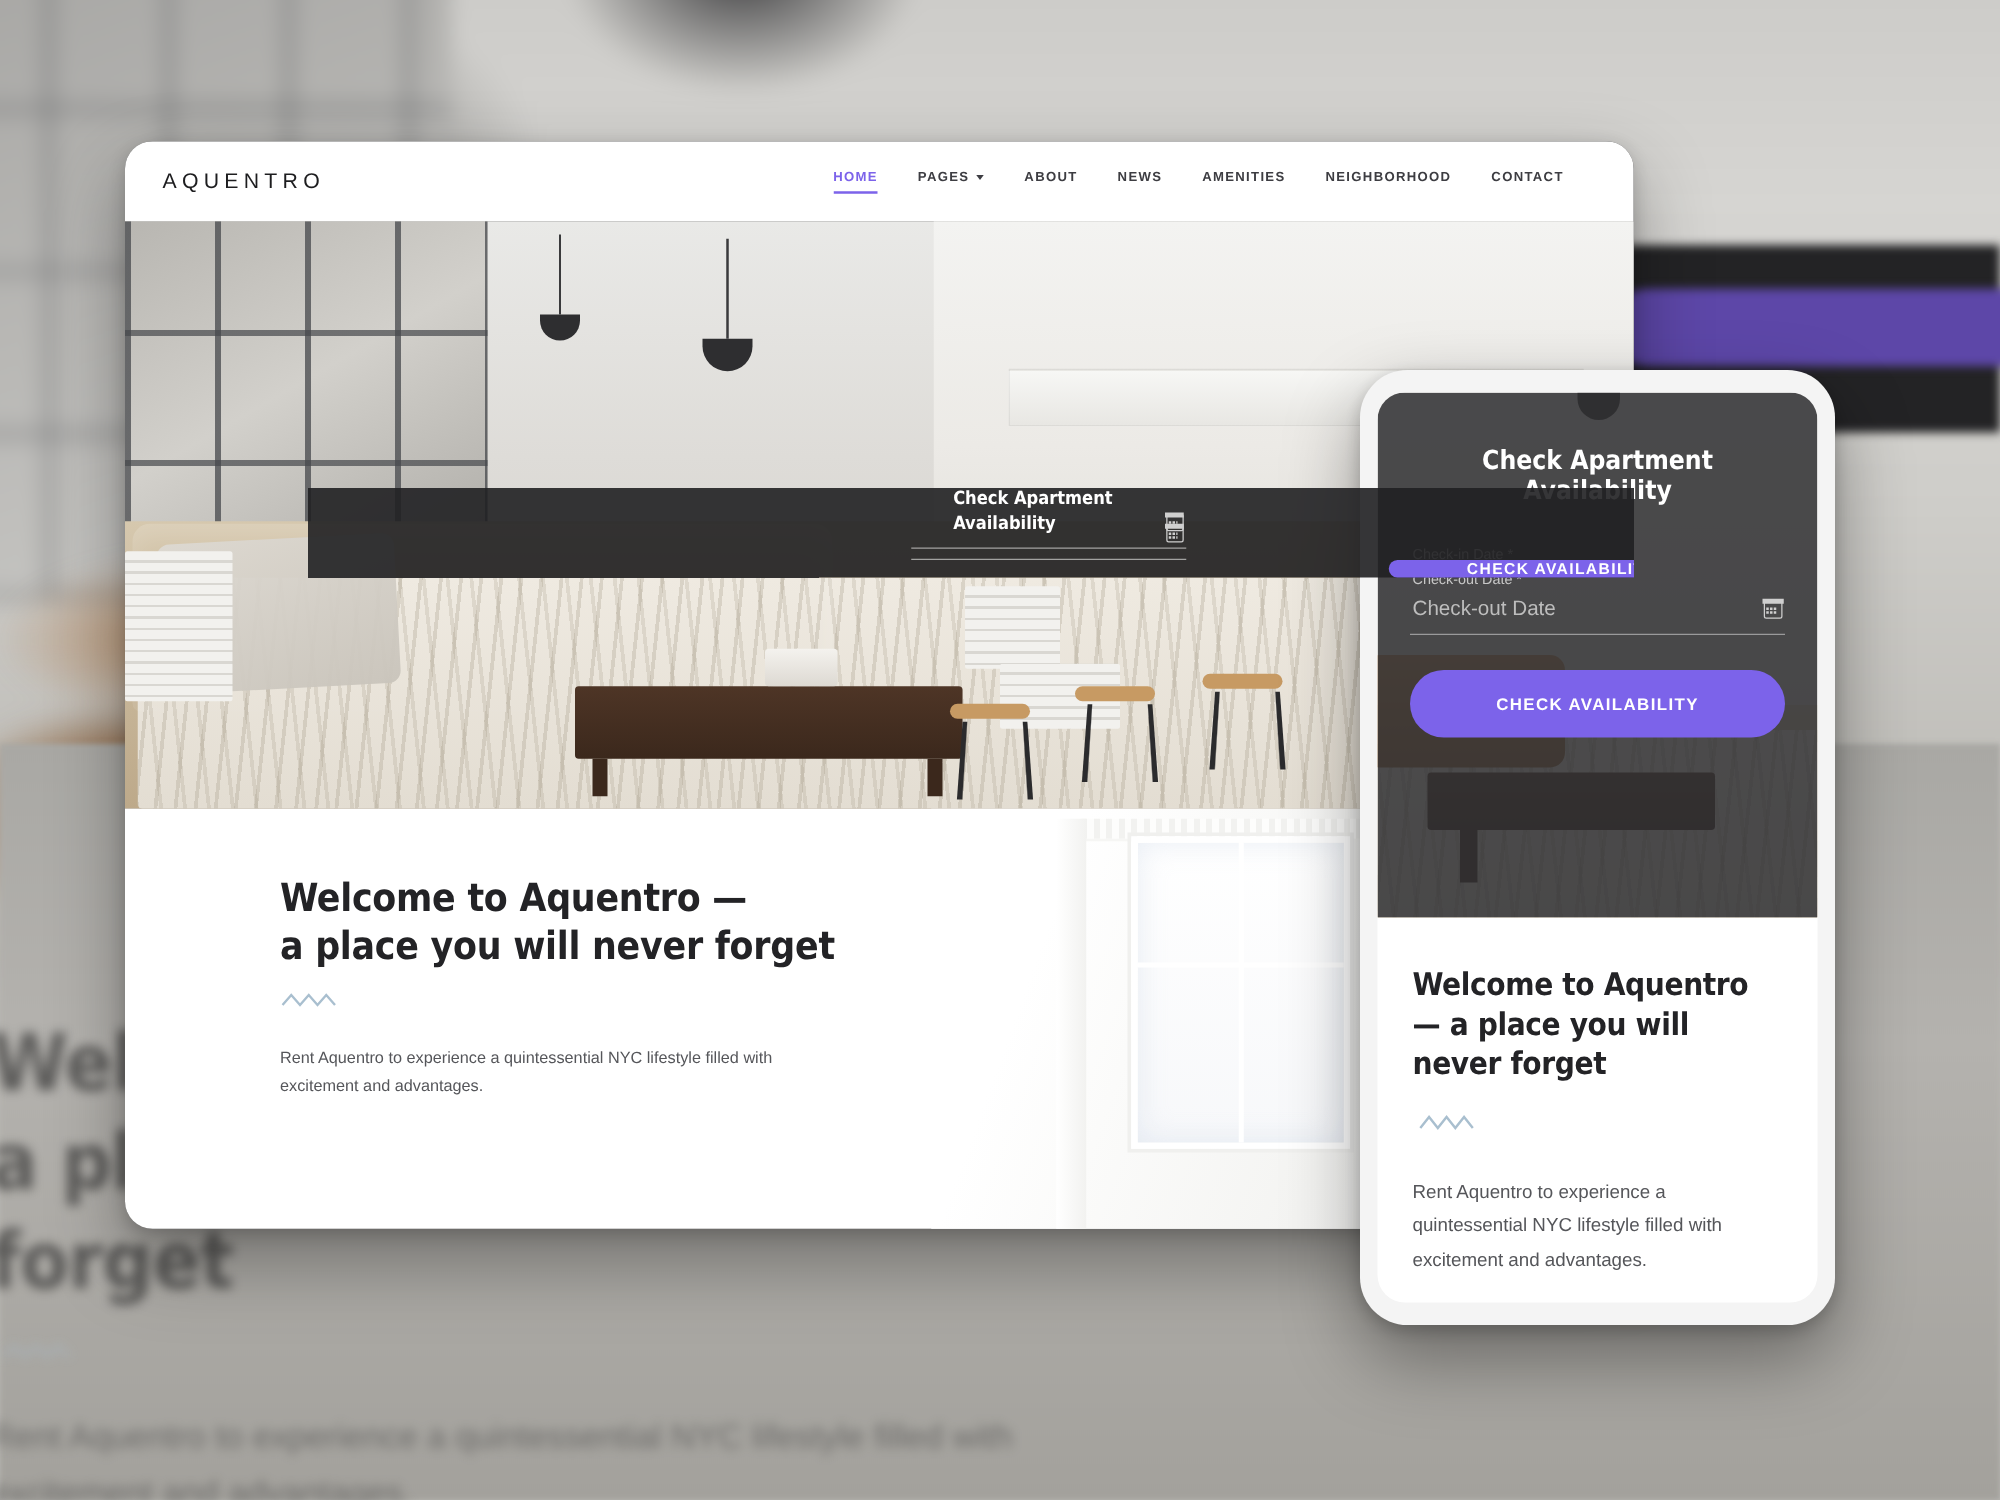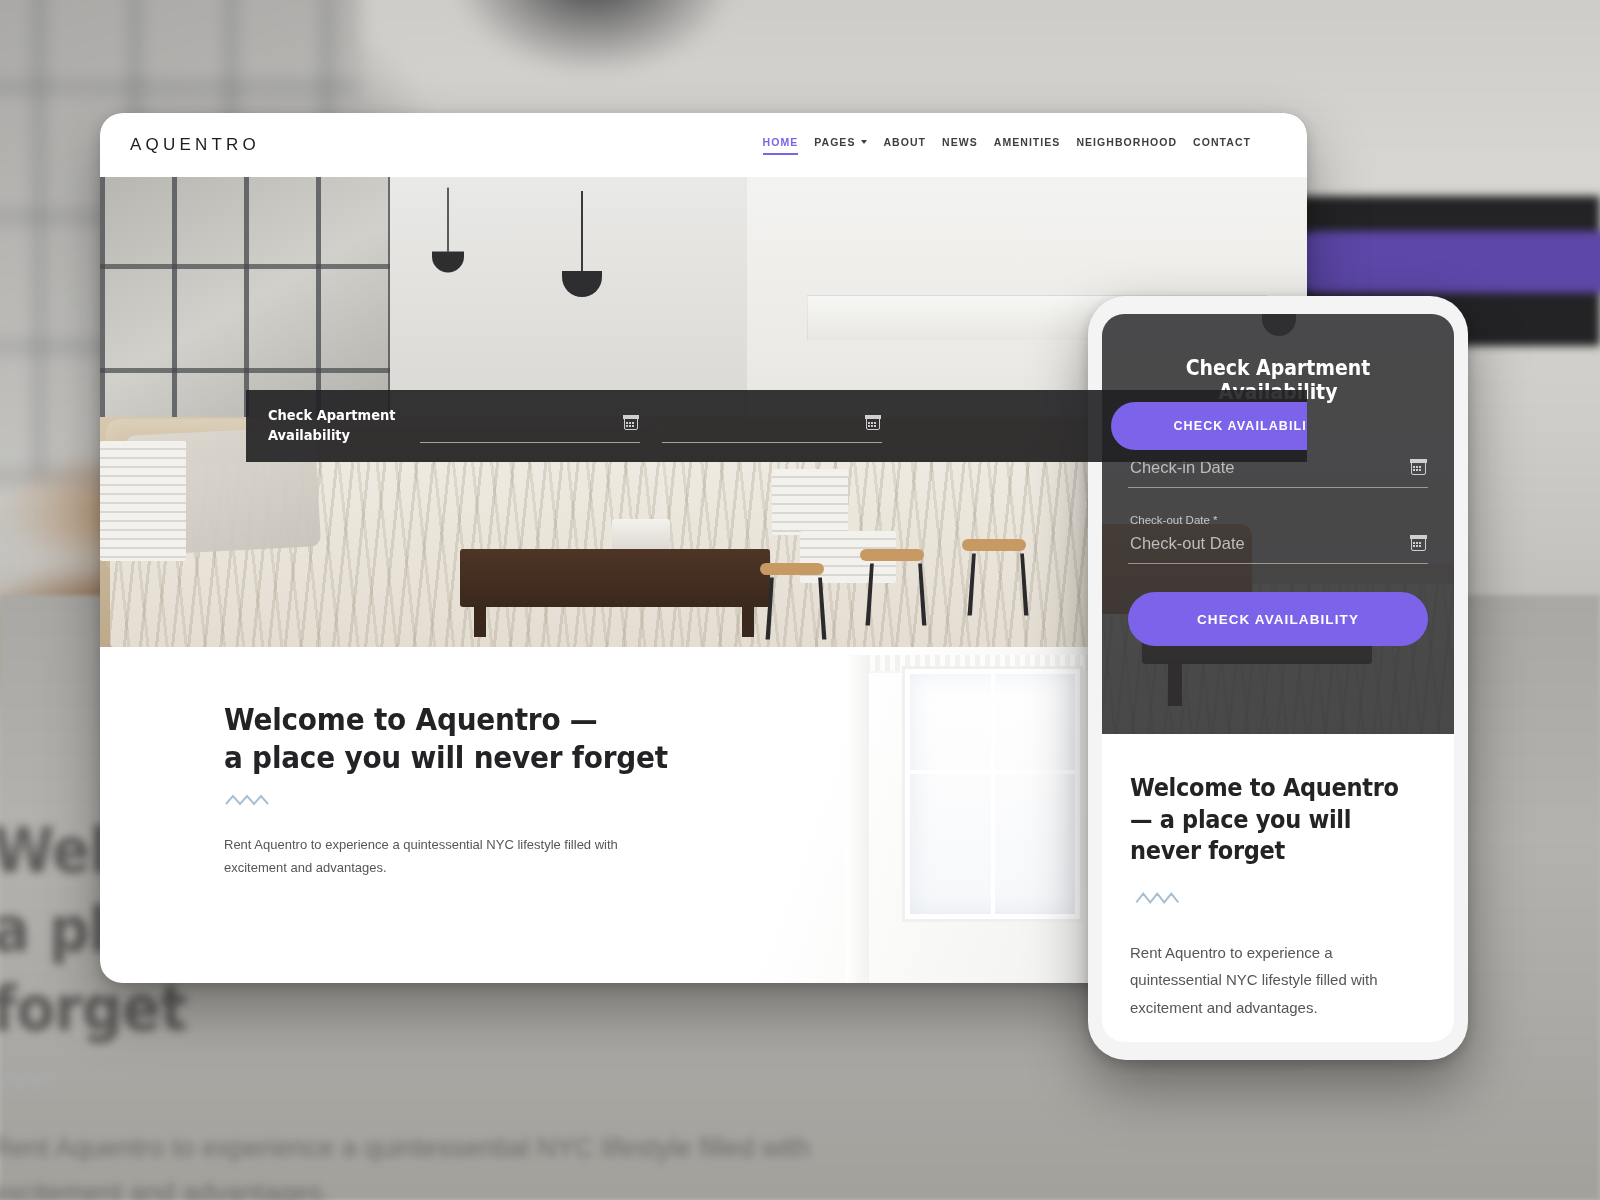--- a/index.html
+++ b/index.html
@@ -106,21 +106,21 @@
     display: flex; align-items: center;
     padding: 0 30px 0 30px;
     background: #fff;
   }
   .logo {
     font-size: 17px; letter-spacing: 4.2px; font-weight: 400; color: #1d1d1f;
     font-family: "Liberation Sans", sans-serif;
   }
   .dt-nav {
     margin-left: auto;
-    display: flex; align-items: center; gap: 16px;
+    display: flex; align-items: center; gap: 32px;
     padding-right: 26px;
   }
   .nav-item {
     position: relative;
     font-size: 10.5px; letter-spacing: 1.05px; font-weight: 700;
     color: #3d3d42; text-transform: uppercase; white-space: nowrap;
     padding-bottom: 7px; cursor: pointer;
     display: flex; align-items: center; gap: 6px;
   }
   .nav-item.active { color: #7c63ea; }
@@ -234,20 +234,21 @@
 
   
   .book-bar {
     position: absolute;
     left: 146px; top: 213px;
     width: 1159px; height: 72px;
     background: rgba(32,32,34,0.90);
     display: flex; align-items: center;
     padding: 0 18px 0 22px;
     z-index: 5;
+    flex-direction: column;
   }
   .book-title {
     font-family: "DejaVu Sans Condensed", "Liberation Sans Narrow", "Liberation Sans", sans-serif;
     font-size: 14.5px; font-weight: 700; color: #fff; line-height: 1.35;
     width: 130px; flex: none;
   }
   .book-field {
     position: relative;
     margin-left: 22px;
     width: 220px; height: 34px;
@@ -568,24 +569,20 @@
         <div class="mb-lamp"></div>
         <div class="hero-floor"></div>
         <div class="hero-rug"></div>
         <div class="mb-sofa"></div>
         <div class="mb-table"></div>
 
         <div class="mb-overlay">
           <div class="mb-form-title">Check Apartment Availability</div>
 
           <div class="mb-label">Check-in Date *</div>
-          <div class="mb-input">
-            <span class="ph">Check-in Date</span>
-            <span class="cal"><i class="cal-icon"></i></span>
-          </div>
 
           <div class="mb-label">Check-out Date *</div>
           <div class="mb-input">
             <span class="ph">Check-out Date</span>
             <span class="cal"><i class="cal-icon"></i></span>
           </div>
 
           <button class="mb-btn">CHECK AVAILABILITY</button>
         </div>
       </div>

